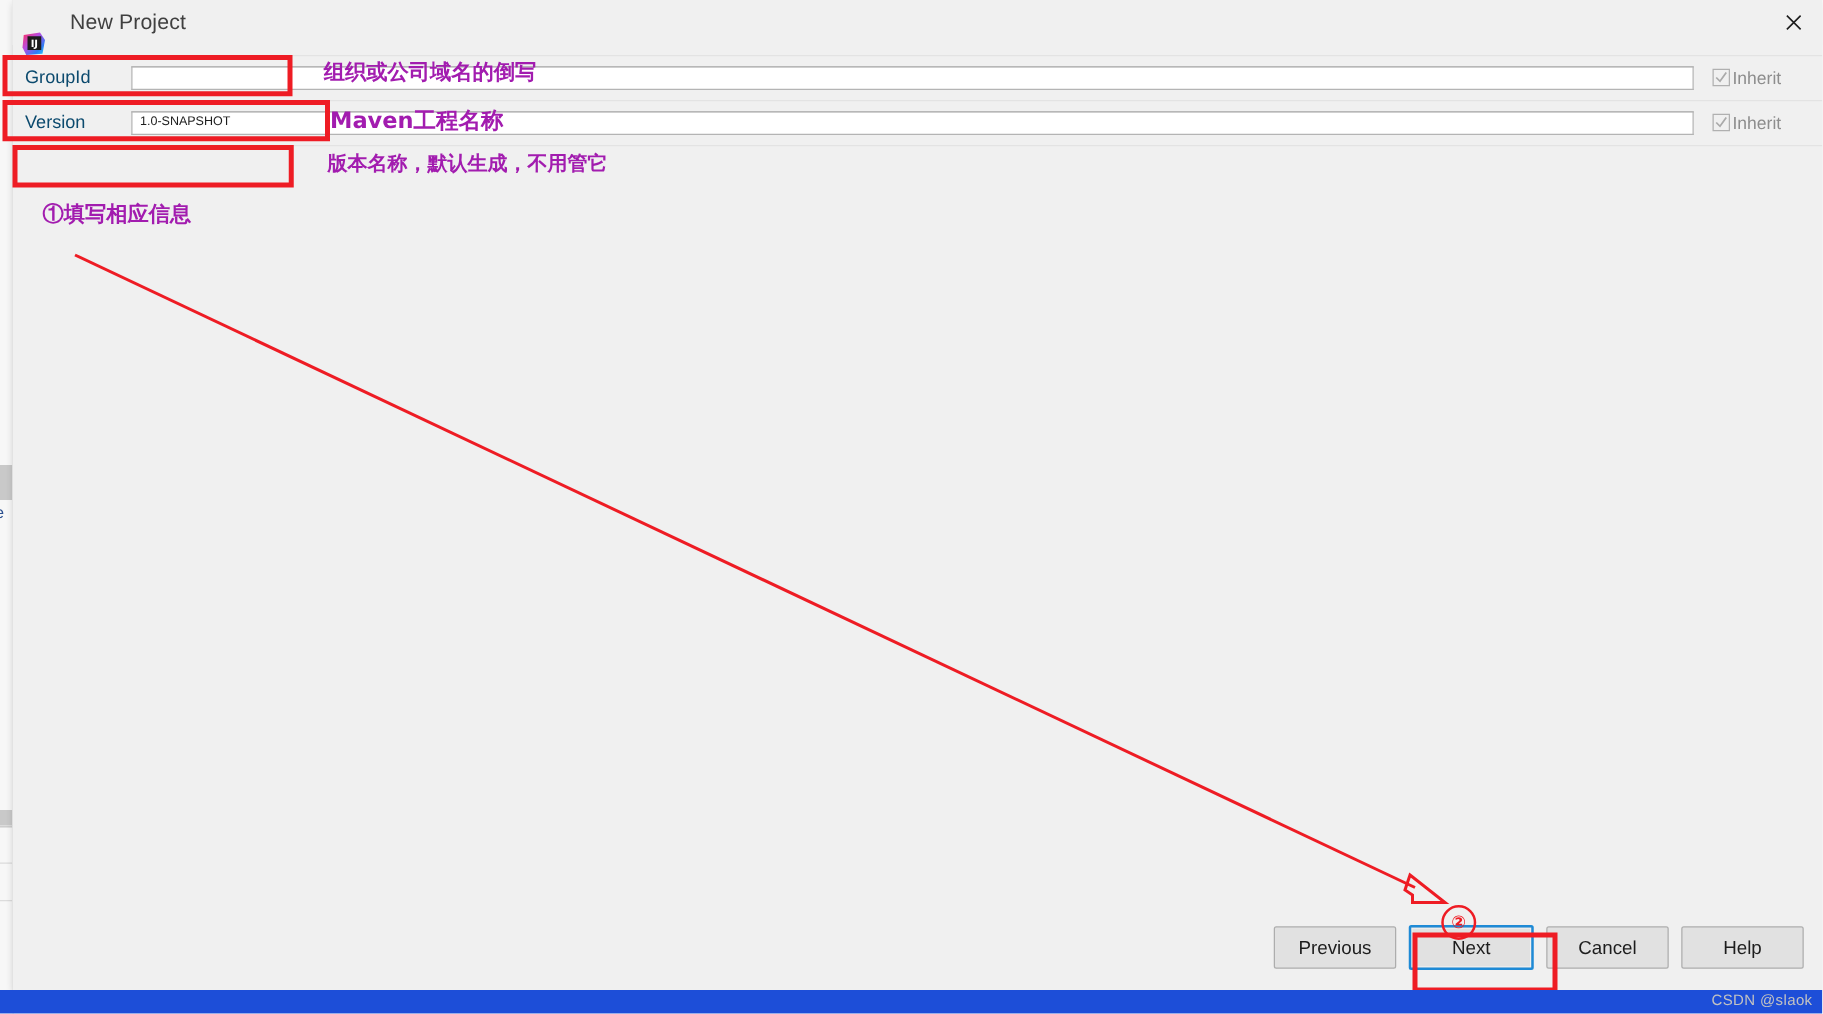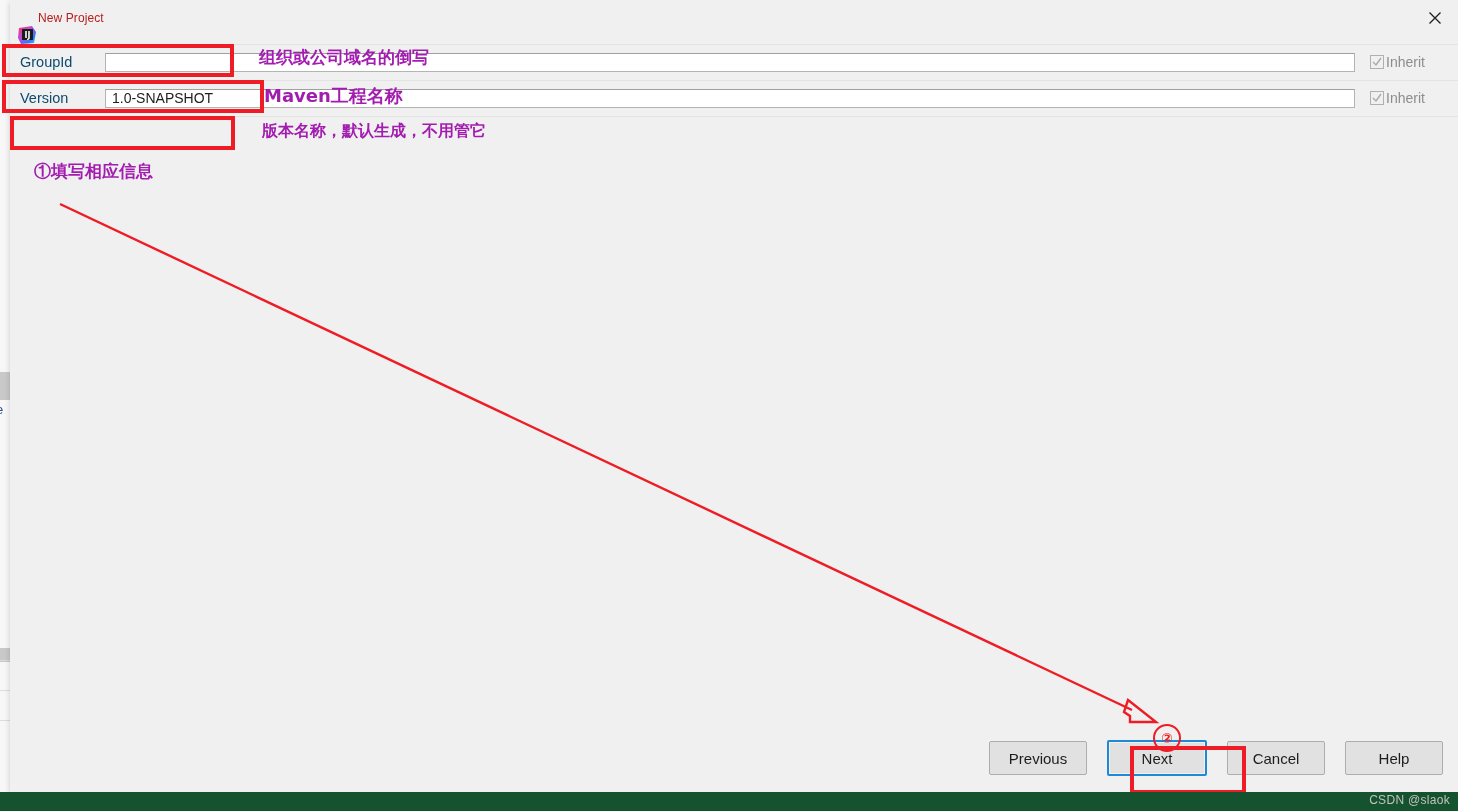--- a/index.html
+++ b/index.html
@@ -71,22 +71,23 @@
   }
   .app-icon {
     position: relative;
     width: 22px;
     height: 22px;
     margin-left: 6px;
     flex: none;
     margin-top: 34px;
   }
   .title-text {
-    font-size: 12px;
-    color: #b91c1c;
+    margin-left: 18px;
+    font-size: 17px;
+    color: #404040;
     letter-spacing: 0.1px;
   }
   .close-btn {
     position: absolute;
     right: 0; top: 0;
     width: 46px; height: 36px;
     display: flex;
     align-items: center;
     justify-content: center;
     cursor: pointer;
@@ -119,21 +120,21 @@
     color: #0c4a6e;
   }
   .text-input {
     flex: 1;
     height: 19px;
     margin-right: 7px;
     background: #ffffff;
     border: 1px solid #b4b4b4;
     border-top-color: #a0a0a0;
     box-sizing: border-box;
-    font-size: 14px;
+    font-size: 10px;
     color: #1d1d1d;
     padding: 0 6px;
     line-height: 22px;
     font-family: "Liberation Sans", sans-serif;
     outline: none;
   }
   .inherit-slot {
     width: 96px;
     flex: none;
     display: flex;
@@ -186,21 +187,21 @@
     pointer-events: none;
   }
 
   
   .buttons {
     position: absolute;
     right: 15px;
     bottom: 16px;
     display: flex;
     align-items: center;
-    gap: 20px;
+    gap: 10px;
     text-align: right;
   }
   .btn {
     width: 96px;
     height: 32px;
     background: #e1e1e1;
     border: 1px solid #adadad;
     border-radius: 2px;
     font-size: 15px;
     color: #1d1d1d;
@@ -247,21 +248,21 @@
     background: transparent;
   }
 
   
   .underlay {
     position: absolute;
     left: 0;
     top: 792px;
     width: 1458px;
     height: 19px;
-    background: #14532d;
+    background: #1d4ed8;
     overflow: hidden;
   }
   .clipped-text {
     position: absolute;
     left: 14px;
     top: -6px;
     font-size: 15px;
     color: #7a1010;
     white-space: nowrap;
     font-family: "DejaVu Sans", sans-serif;

